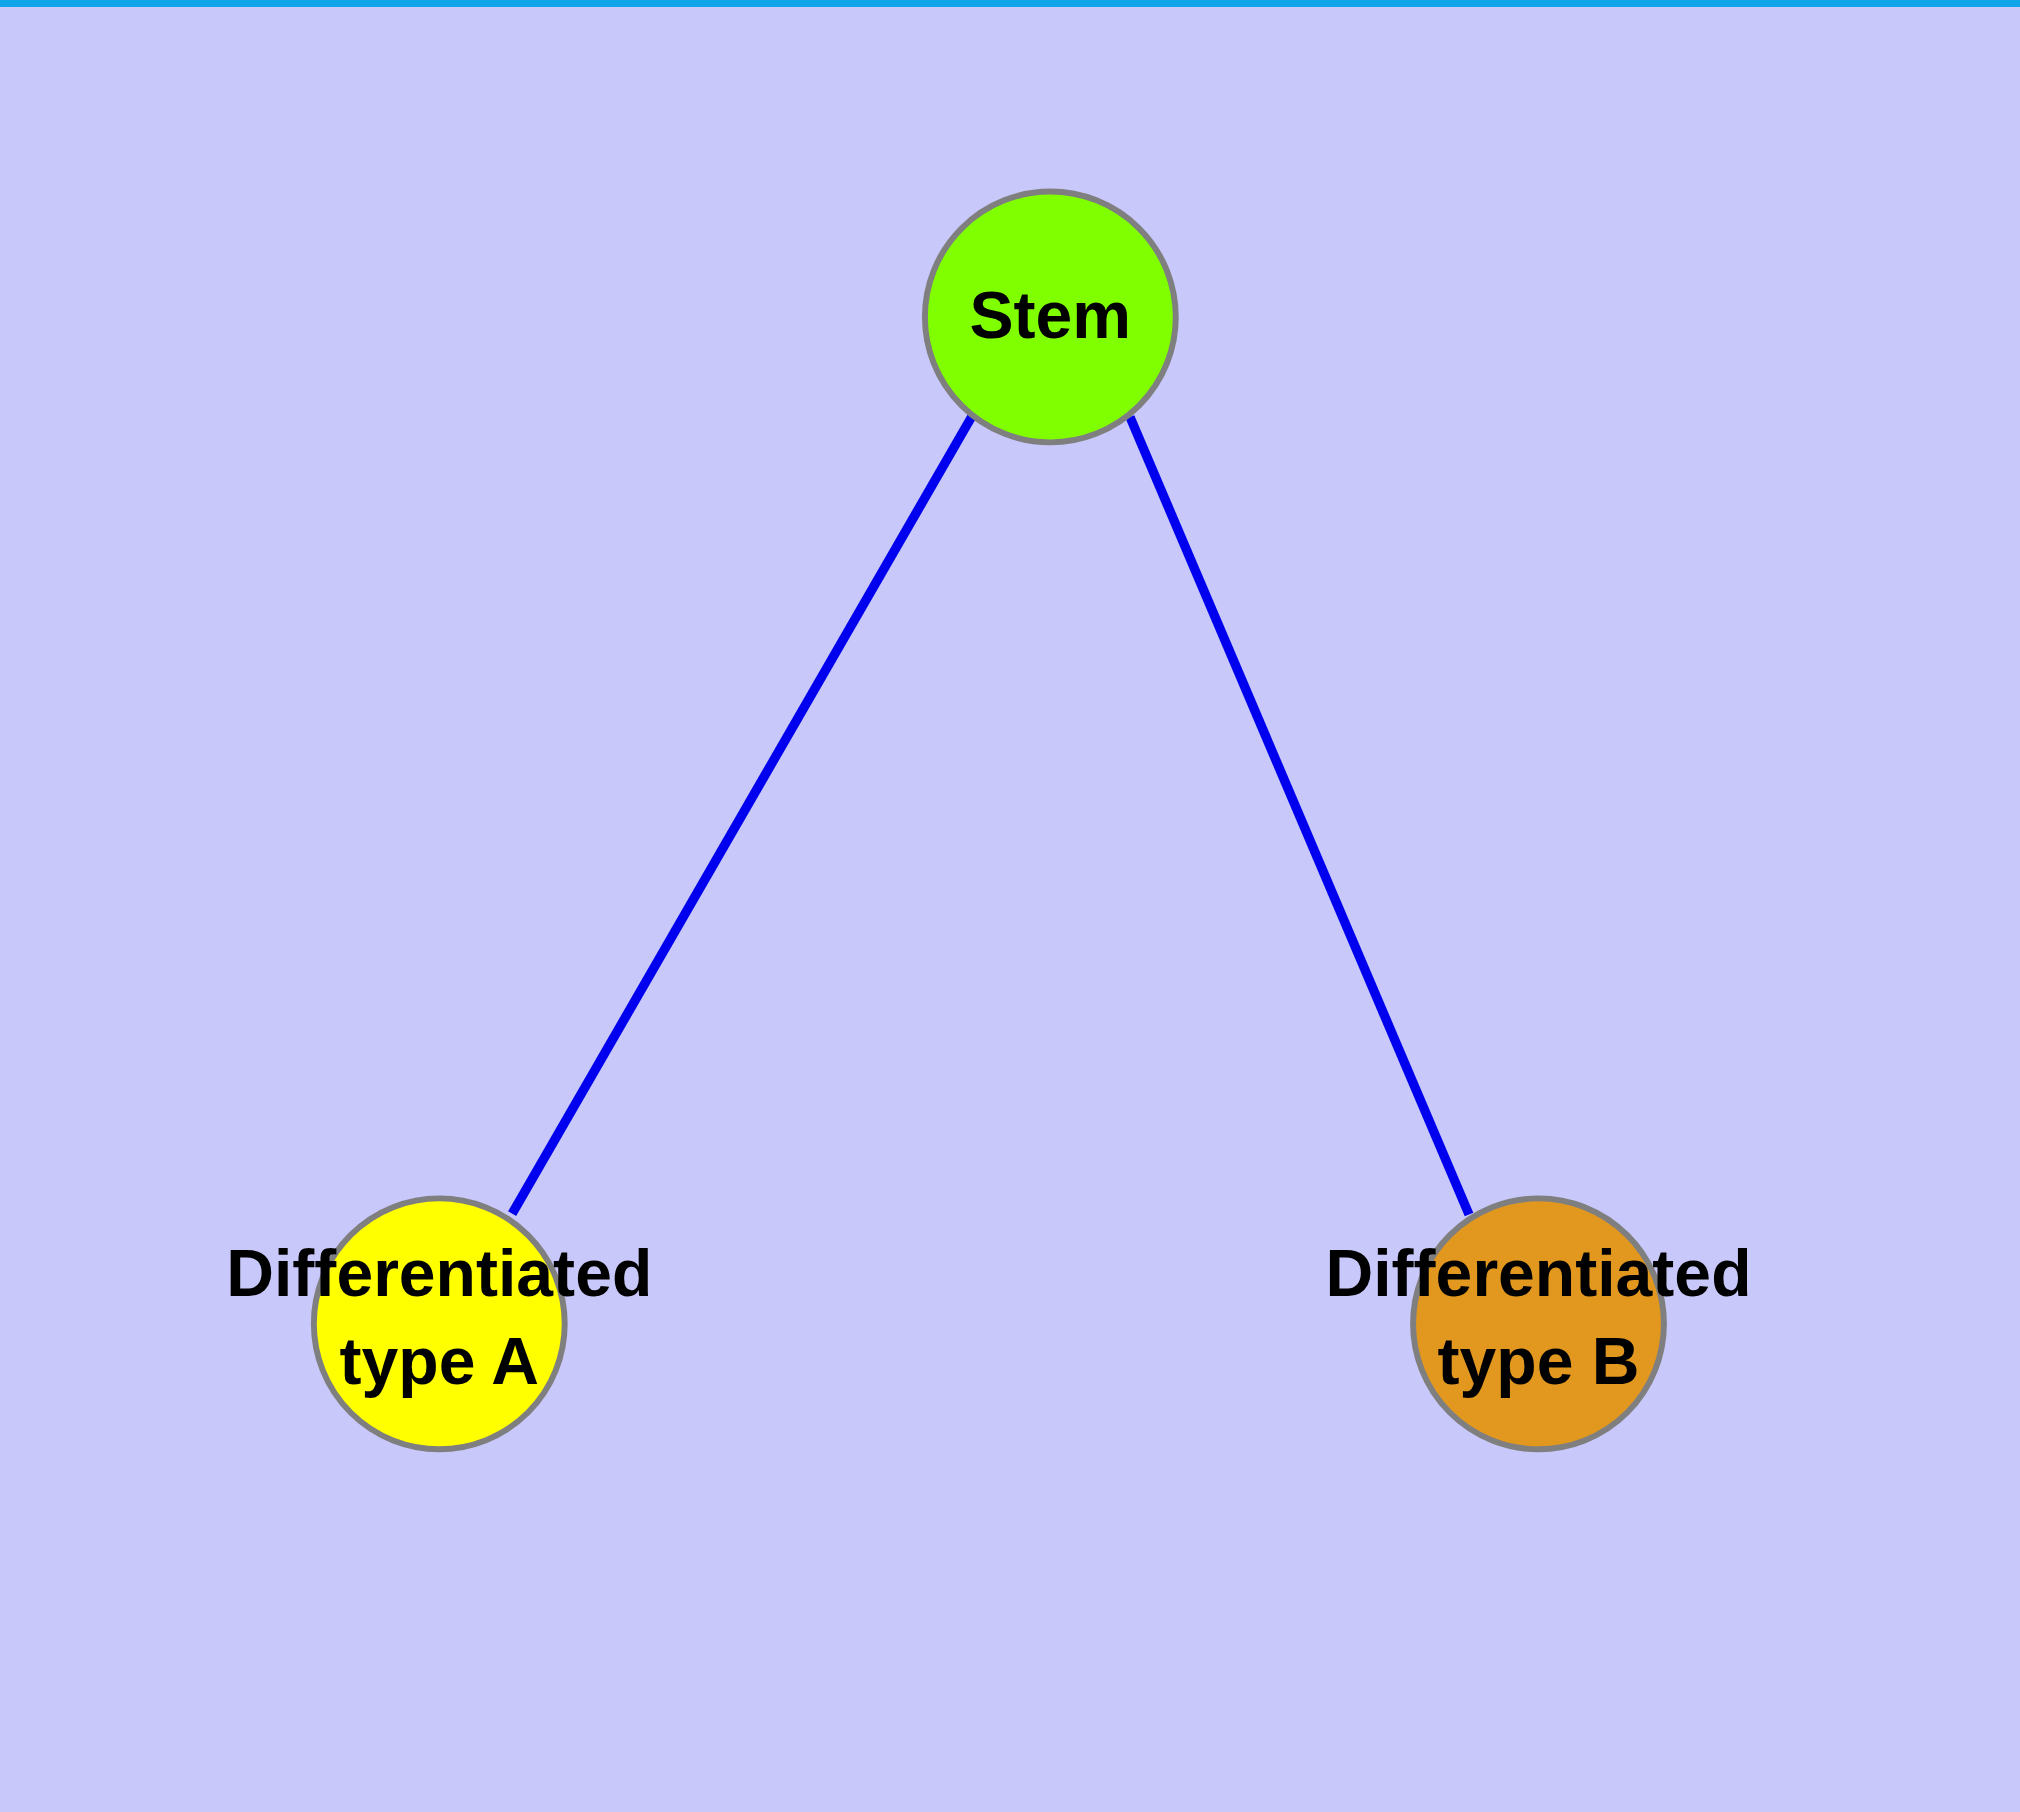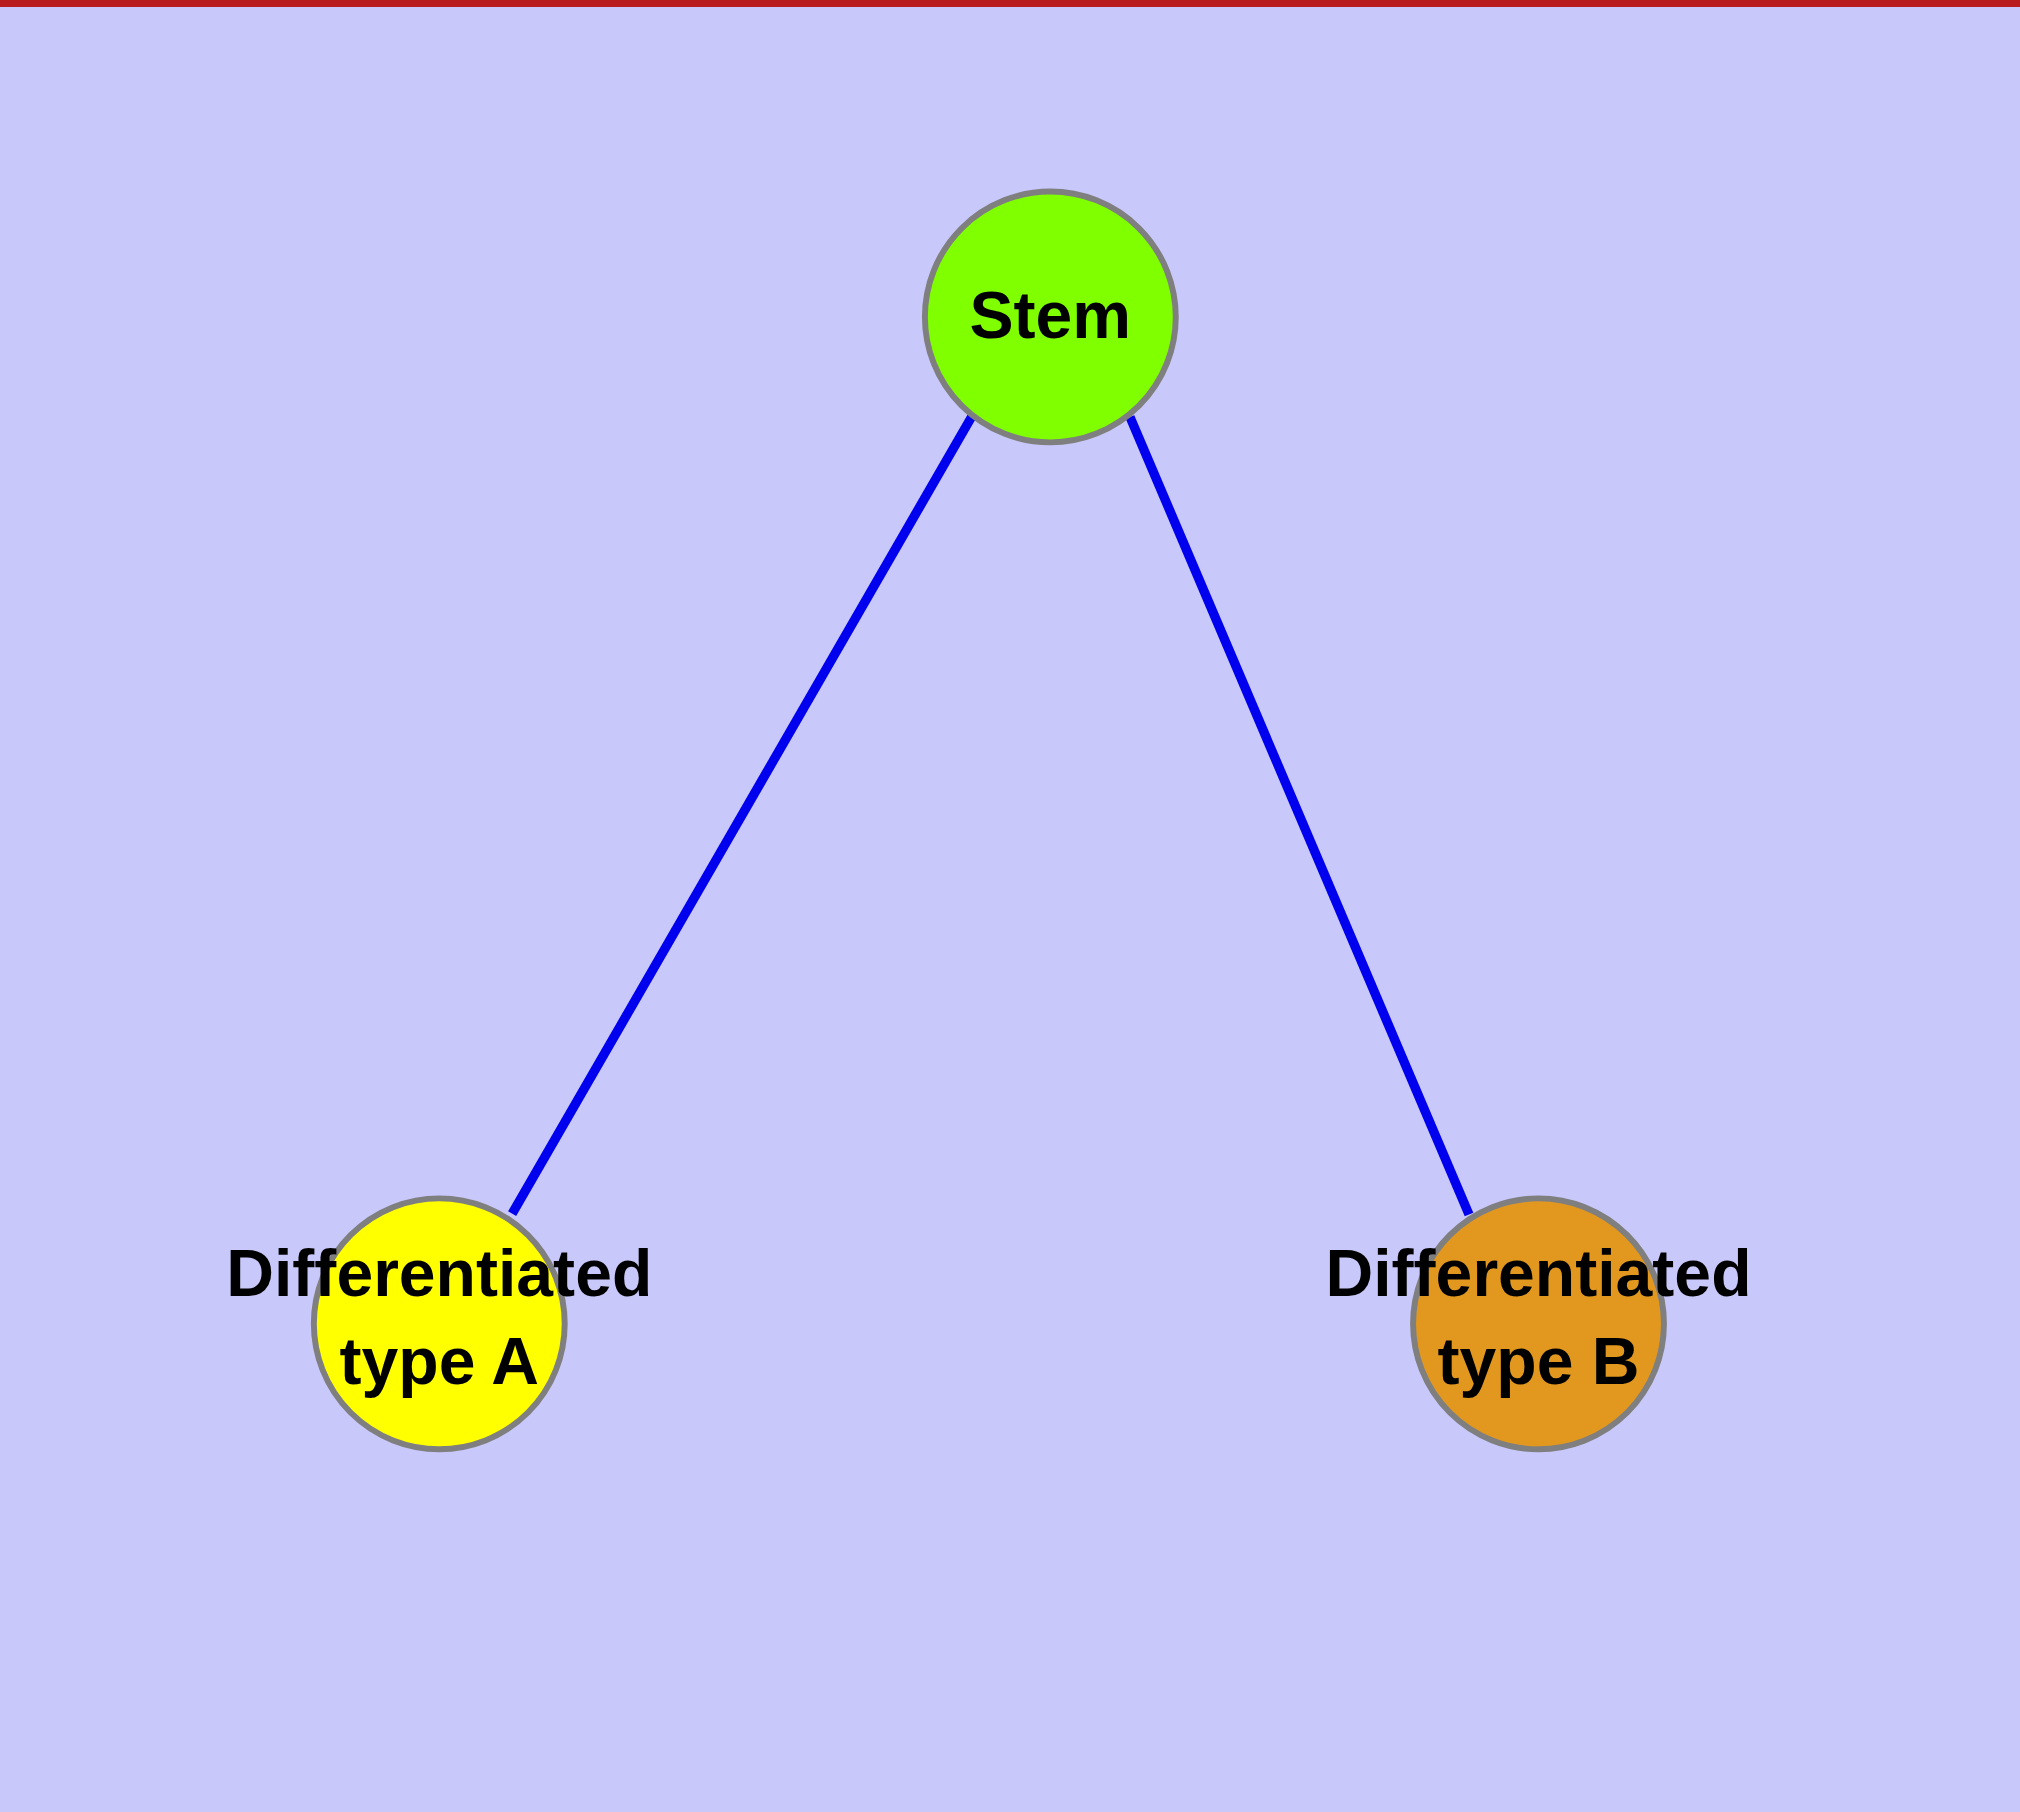--- a/index.html
+++ b/index.html
@@ -5,21 +5,21 @@
 <style>
   html, body {
     margin: 0;
     padding: 0;
     background: #ffffff;
   }
   #canvas {
     position: relative;
     width: 2021px;
     height: 1812px;
-    background: #b91c1c;
+    background: #0ea5e9;
     overflow: hidden;
     font-family: "Liberation Sans", "DejaVu Sans", sans-serif;
   }
   #plot-area {
     position: absolute;
     left: 0;
     top: 6.8px;
     width: 2021px;
     height: 1805px;
     background: #c8c8fa;

